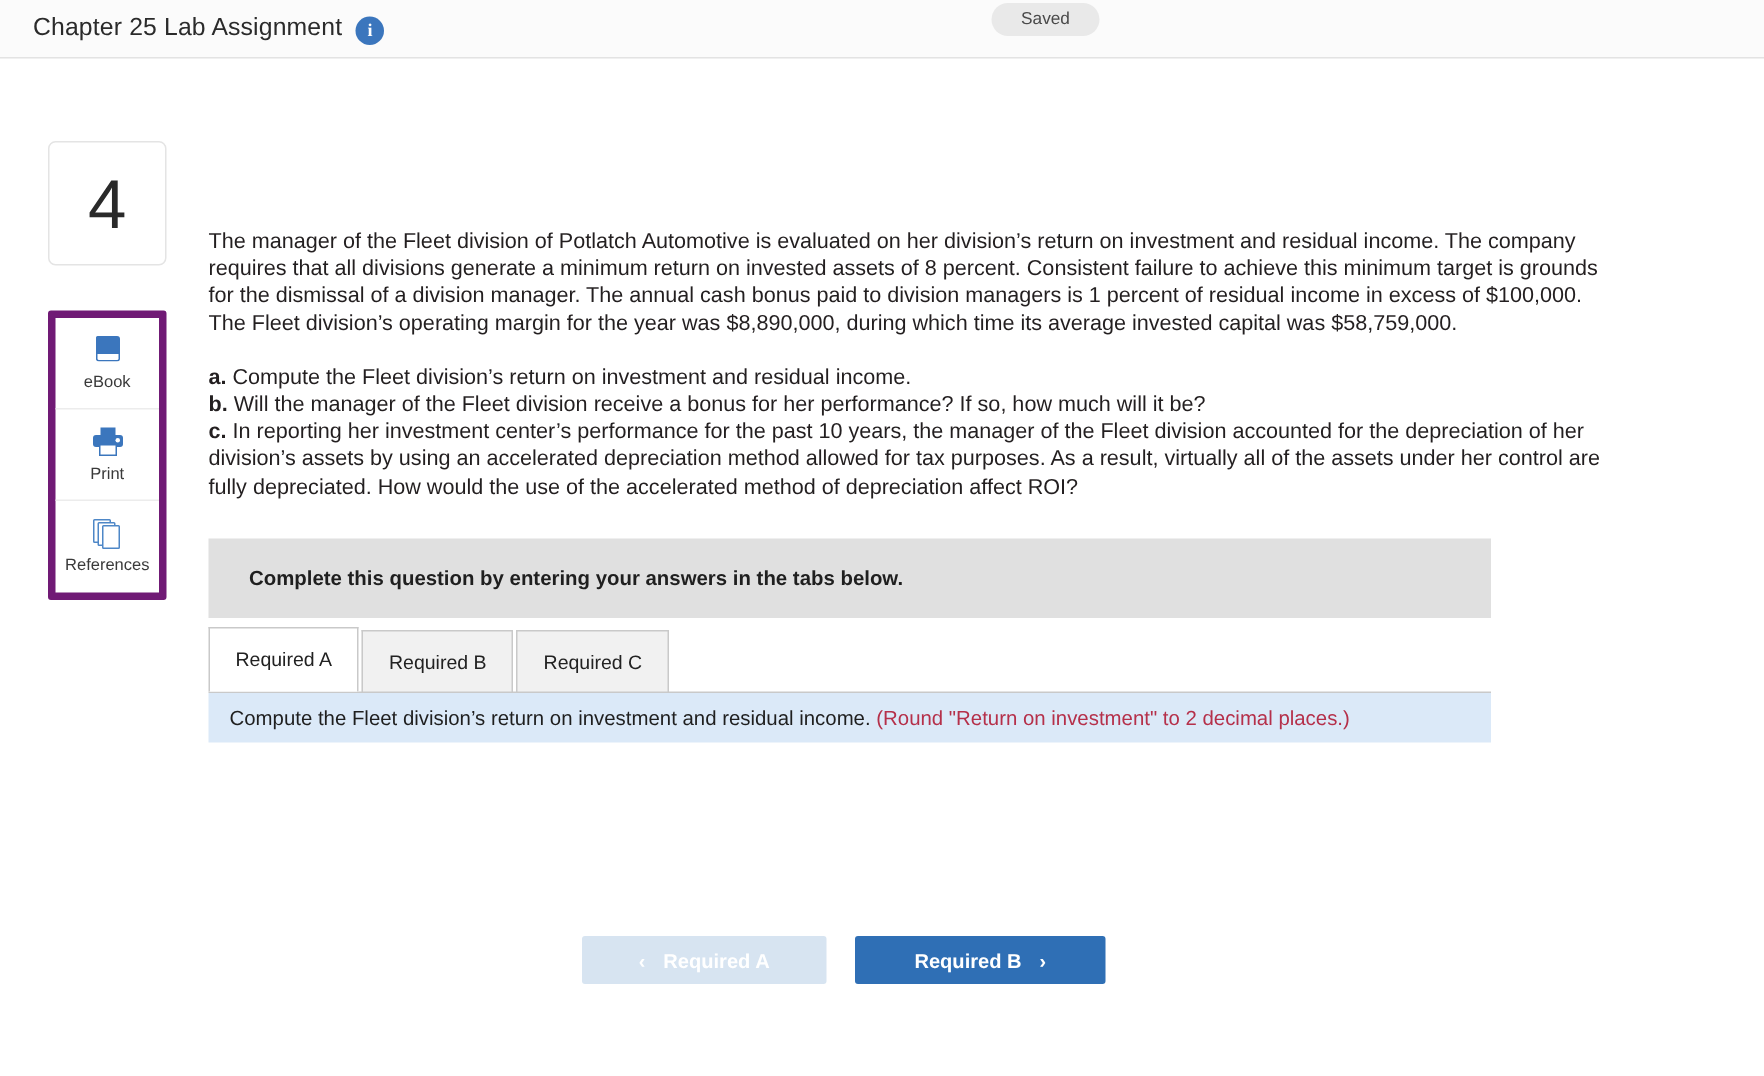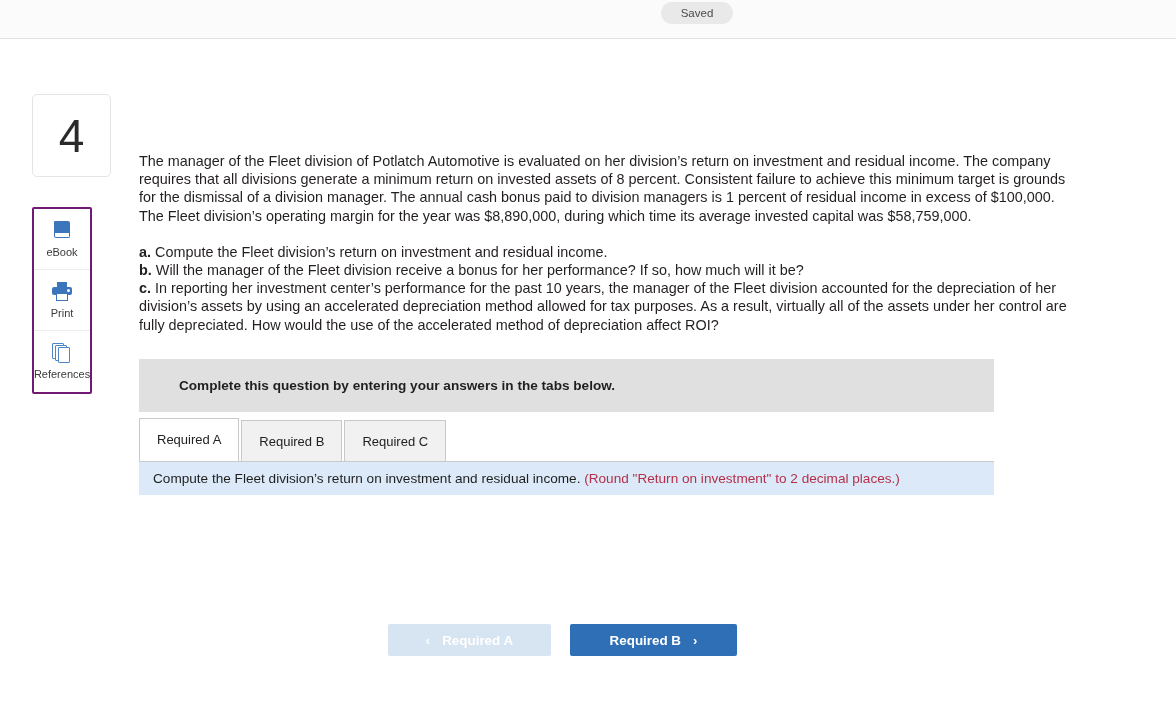--- a/index.html
+++ b/index.html
@@ -83,22 +83,22 @@
     display: flex;
     align-items: center;
     justify-content: center;
     font-size: 46px;
     color: #2a2a2a;
     font-weight: 400;
     line-height: 1;
   }
   .tool-group {
     margin-top: 30px;
-    width: 60px;
-    border: 2px solid #701a75;
+    width: 79px;
+    border: 5px solid #701a75;
     background: #fff;
     border-radius: 2px;
   }
   .tool-item {
     height: 61px;
     border-bottom: 1px solid #ececec;
     display: flex;
     flex-direction: column;
     align-items: center;
     justify-content: center;
@@ -175,21 +175,21 @@
   .gray-banner {
     margin-top: 25px;
     width: 855px;
     height: 53px;
     background: #e0e0e0;
     display: flex;
     align-items: center;
     font-size: 13.6px;
     font-weight: bold;
     color: #1f1f1f;
-    padding-left: 40px;
+    padding-left: 27px;
   }
 
   
   .tabs {
     margin-top: 6px;
     display: flex;
     align-items: flex-end;
     position: relative;
     width: 855px;
   }
@@ -317,20 +317,23 @@
     width: 167px;
     background: #2f6fb5;
     color: #ffffff;
   }
   .chev { font-size: 13px; font-weight: bold; }
 </style>
 </head>
 <body>
 
 <div class="topbar">
+  <div class="topbar-title">
+    <span>Chapter 25 Lab Assignment</span><span class="info-icon">i</span>
+  </div>
   <div class="saved-pill">Saved</div>
 </div>
 
 <div class="page">
 
   <div class="rail">
     <div class="qnum-box">
       <span>4</span>
     </div>
 

